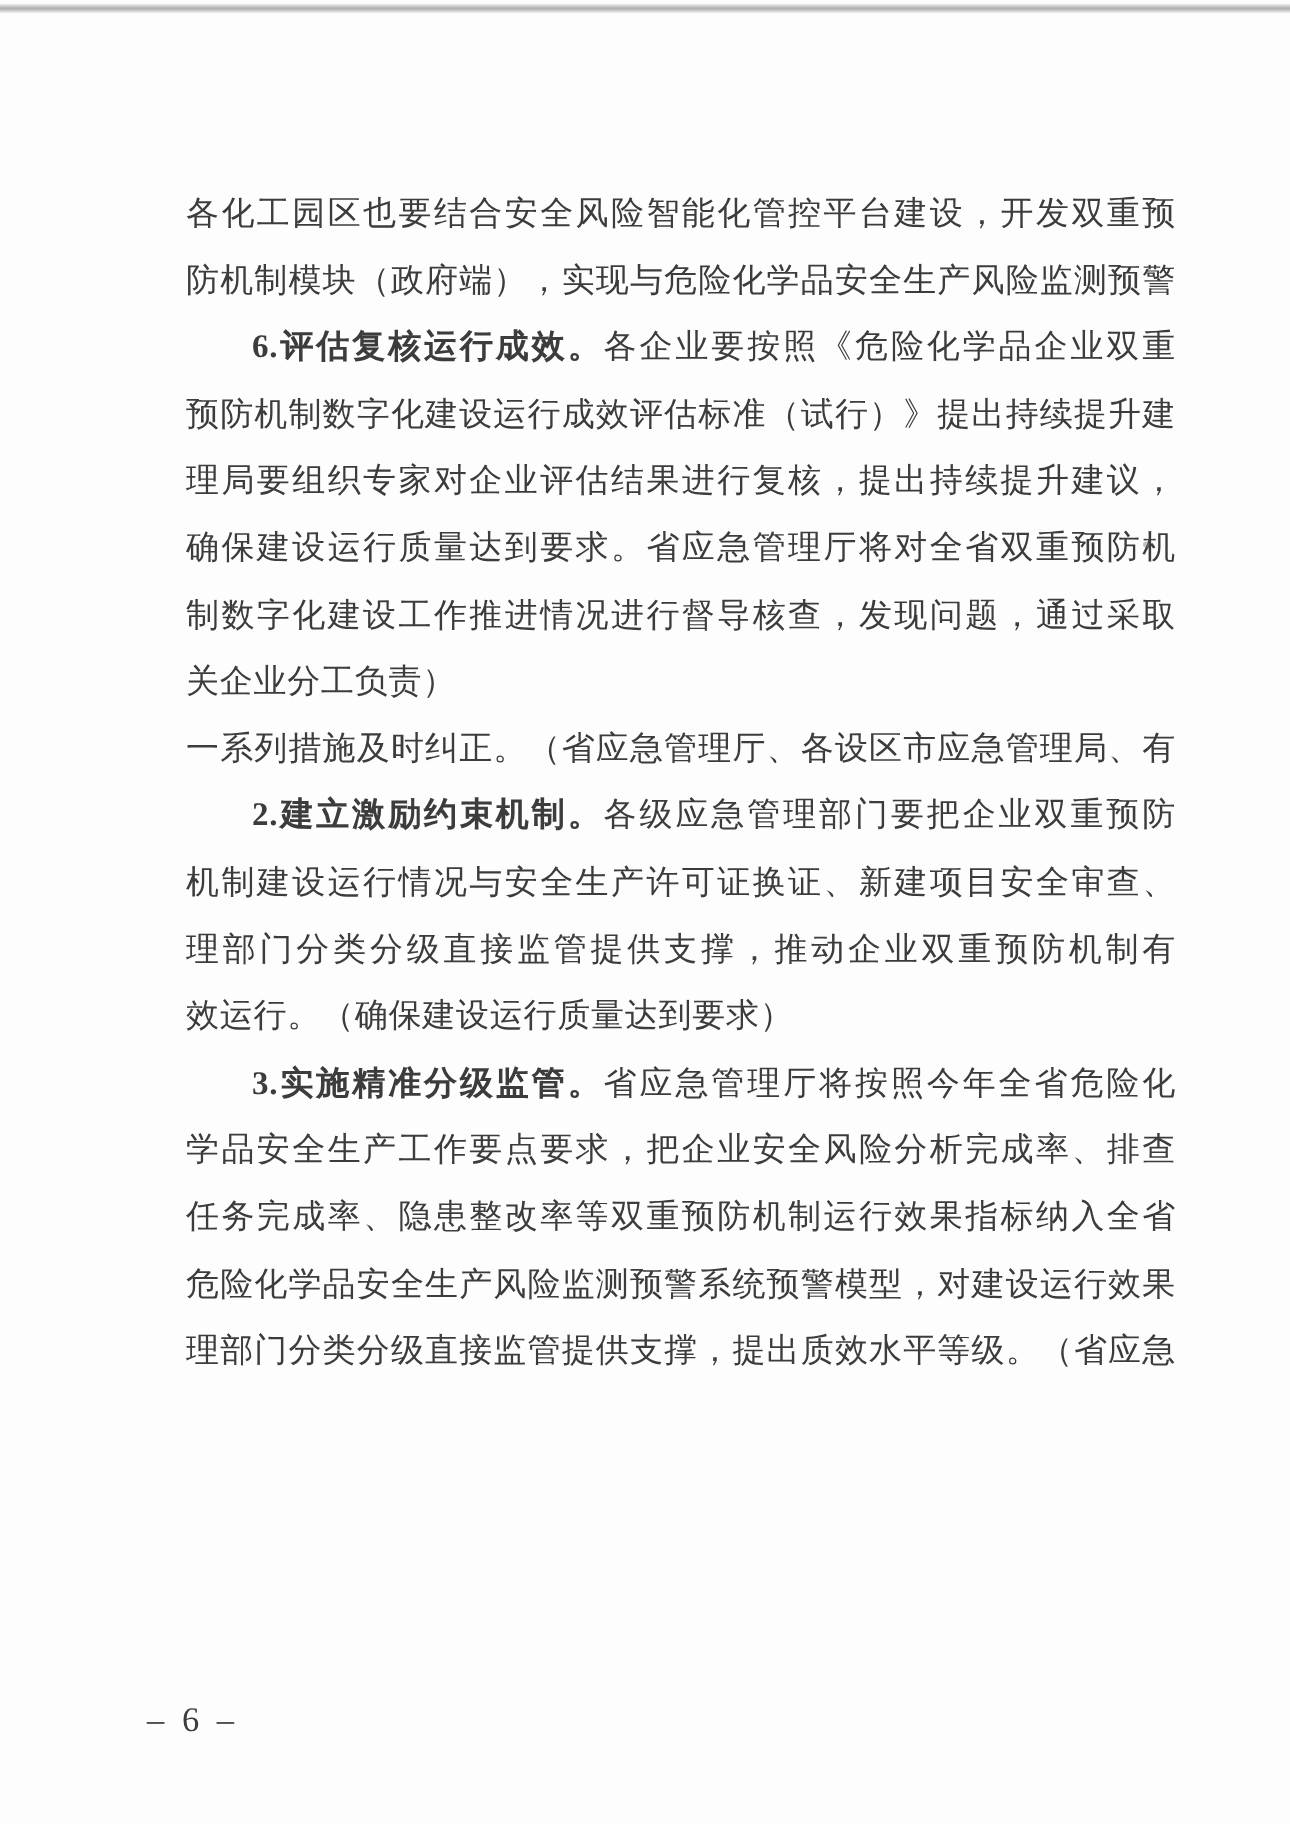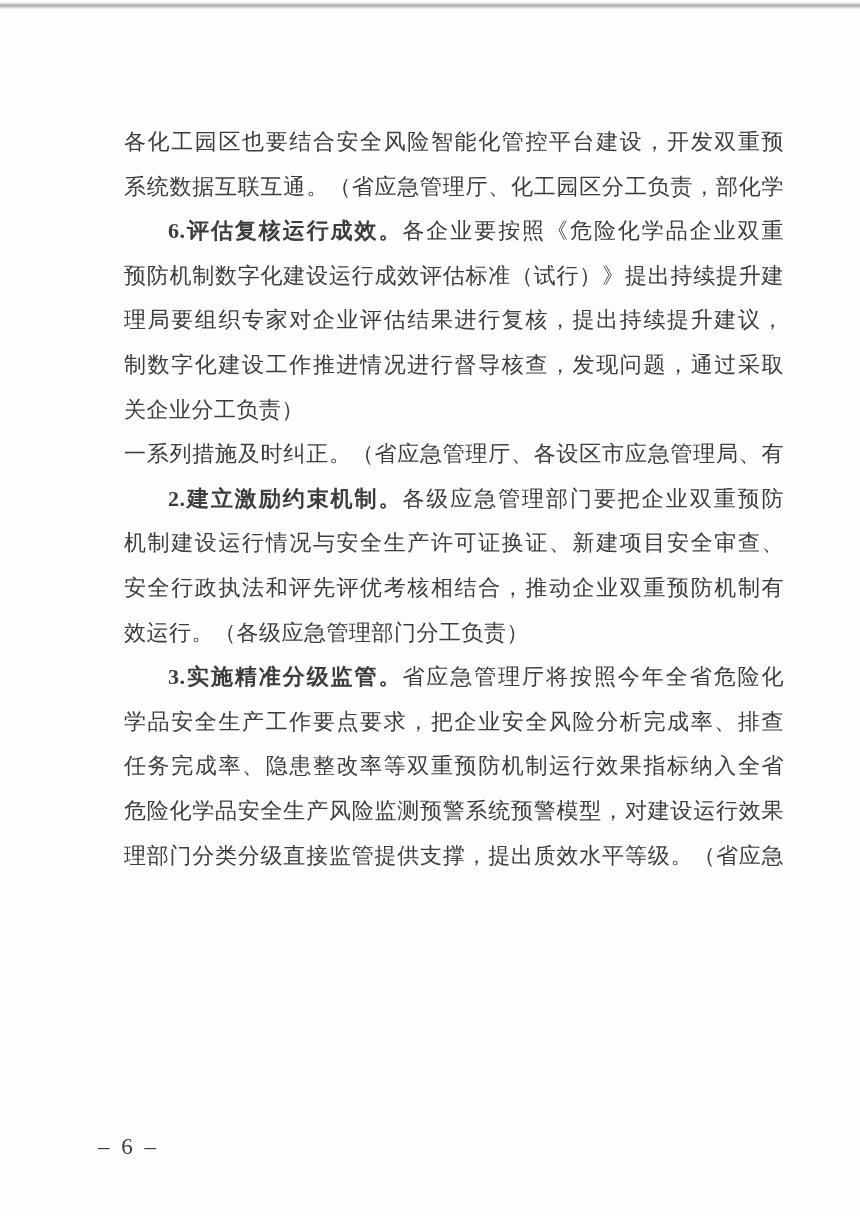--- a/index.html
+++ b/index.html
@@ -73,31 +73,32 @@
     opacity: 0.5;
   }
 </style>
 </head>
 <body>
 
 <div class="page">
   <div class="scan-edge"></div>
   <main class="content">
       <div class="line body"><span class="seg">各化工园区也要结合安全风险智能化管控平台建设，开发双重预</span></div>
-      <div class="line body"><span class="seg">系统数据互联互通。（省应急管理厅、化工园区分工负责，部化学</span></div>
+      <div class="line body"><span class="seg">防机制模块（政府端），实现与危险化学品安全生产风险监测预警</span></div>
       <div class="line numbered"><span class="seg bold">6.评估复核运行成效。</span><span class="seg">各企业要按照《危险化学品企业双重</span></div>
       <div class="line body"><span class="seg">预防机制数字化建设运行成效评估标准（试行）》提出持续提升建议</span></div>
       <div class="line body"><span class="seg">理局要组织专家对企业评估结果进行复核，提出持续提升建议，</span></div>
+      <div class="line body"><span class="seg">确保建设运行质量达到要求。省应急管理厅将对全省双重预防机</span></div>
       <div class="line body"><span class="seg">制数字化建设工作推进情况进行督导核查，发现问题，通过采取</span></div>
       <div class="line body end"><span class="seg">关企业分工负责）</span></div>
       <div class="line body"><span class="seg">一系列措施及时纠正。（省应急管理厅、各设区市应急管理局、有</span></div>
       <div class="line numbered"><span class="seg bold">2.建立激励约束机制。</span><span class="seg">各级应急管理部门要把企业双重预防</span></div>
       <div class="line body"><span class="seg">机制建设运行情况与安全生产许可证换证、新建项目安全审查、</span></div>
-      <div class="line body"><span class="seg">安全行政执法和评先评优考核相结合，推动企业双重预防机制有</span></div>
-      <div class="line body end"><span class="seg">效运行。（各级应急管理部门分工负责）</span></div>
+      <div class="line body"><span class="seg">理部门分类分级直接监管提供支撑，推动企业双重预防机制有</span></div>
+      <div class="line body end"><span class="seg">效运行。（确保建设运行质量达到要求）</span></div>
       <div class="line numbered"><span class="seg bold">3.实施精准分级监管。</span><span class="seg">省应急管理厅将按照今年全省危险化</span></div>
       <div class="line body"><span class="seg">学品安全生产工作要点要求，把企业安全风险分析完成率、排查</span></div>
       <div class="line body"><span class="seg">任务完成率、隐患整改率等双重预防机制运行效果指标纳入全省</span></div>
       <div class="line body"><span class="seg">危险化学品安全生产风险监测预警系统预警模型，对建设运行效果</span></div>
       <div class="line body"><span class="seg">理部门分类分级直接监管提供支撑，提出质效水平等级。（省应急</span></div>
     </main>
   <div class="speck"></div>
   <div class="page-number">– 6 –</div>
 </div>
 

